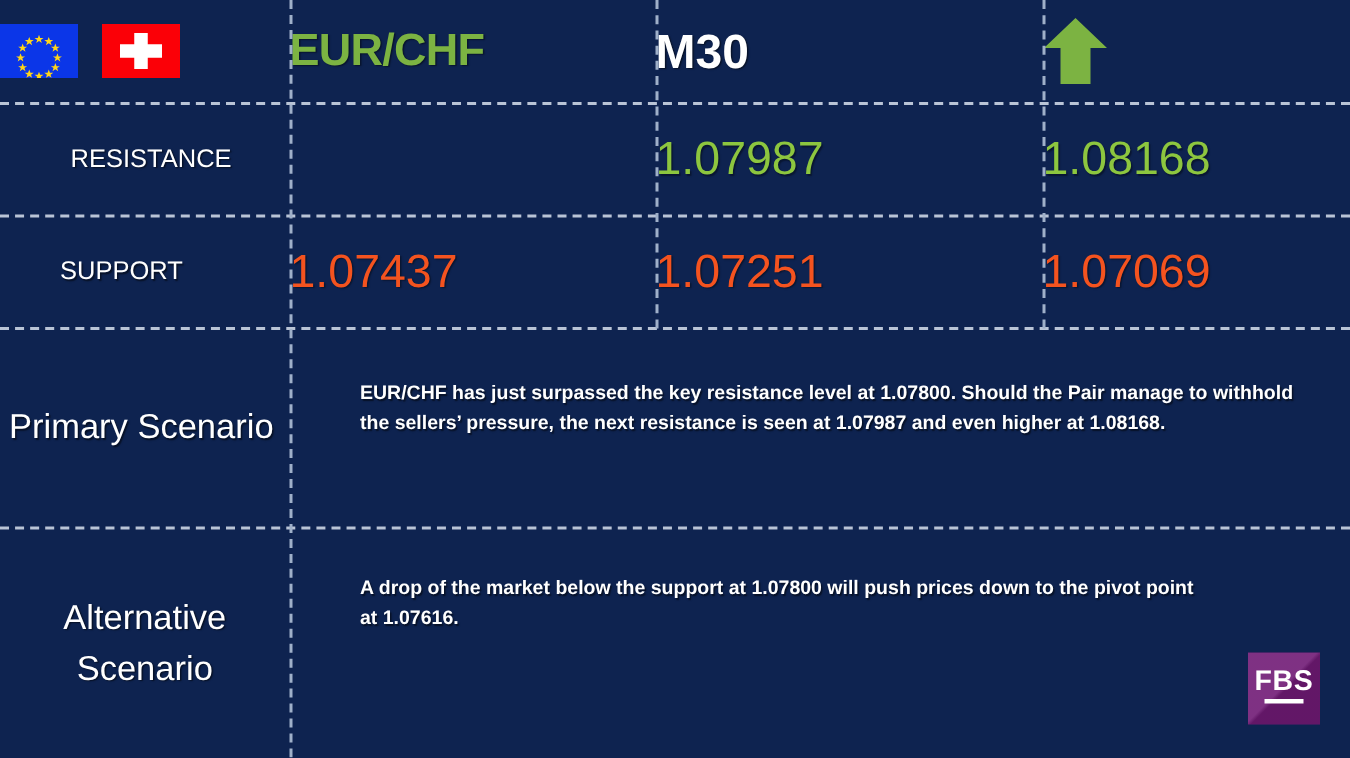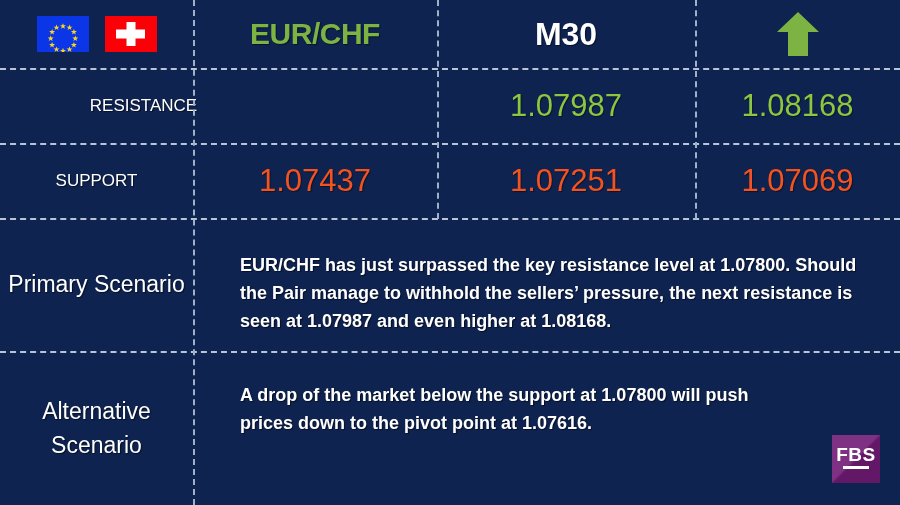--- a/index.html
+++ b/index.html
@@ -36,21 +36,20 @@
     top: 0;
     width: 0;
     border-left: 2px dashed #9fb0c9;
   }
 
   
   .cell {
     position: absolute;
     display: flex;
     align-items: center;
-    justify-content: center;
     text-align: center;
   }
 
   
   #flag-cell {
     left: 0; top: 0; width: 193px; height: 68px;
     gap: 16px;
   }
   .flag {
     width: 52px;
@@ -114,21 +113,21 @@
   .row-label {
     color: #ffffff;
     text-shadow: 1px 1px 1px rgba(0,0,0,0.55);
   }
   #label-resistance {
     left: 0; top: 68px; width: 193px; height: 75px; margin-left: 47px;
   }
   #label-resistance .row-label { font-size: 17px; }
 
   #label-support {
-    left: 0; top: 143px; width: 193px; height: 75px;
+    left: 0; top: 143px; width: 193px; height: 75px; padding-left: 40px;
   }
   #label-support .row-label { font-size: 17px; }
 
   
   .value {
     font-size: 31px;
     font-weight: normal;
     text-shadow: 1px 1px 1px rgba(0,0,0,0.4);
     letter-spacing: 0px;
   }
@@ -152,21 +151,21 @@
     font-size: 23px;
     color: #ffffff;
     line-height: 1.5;
     text-shadow: 1px 1px 1px rgba(0,0,0,0.55);
     padding: 0 6px;
   }
 
   .scenario-body {
     position: absolute;
     color: #ffffff;
-    font-size: 18px;
+    font-size: 13px;
     font-weight: bold;
     line-height: 1.55;
     text-shadow: 1px 1px 1px rgba(0,0,0,0.55);
   }
   #text-primary {
     left: 240px; top: 252px; width: 625px;
   }
   #text-alternative {
     left: 240px; top: 382px; width: 560px;
   }

